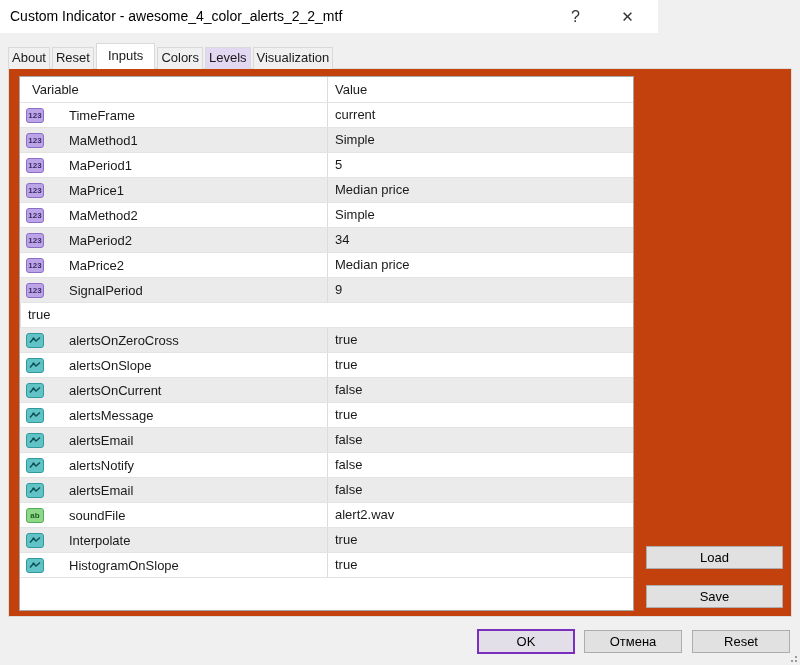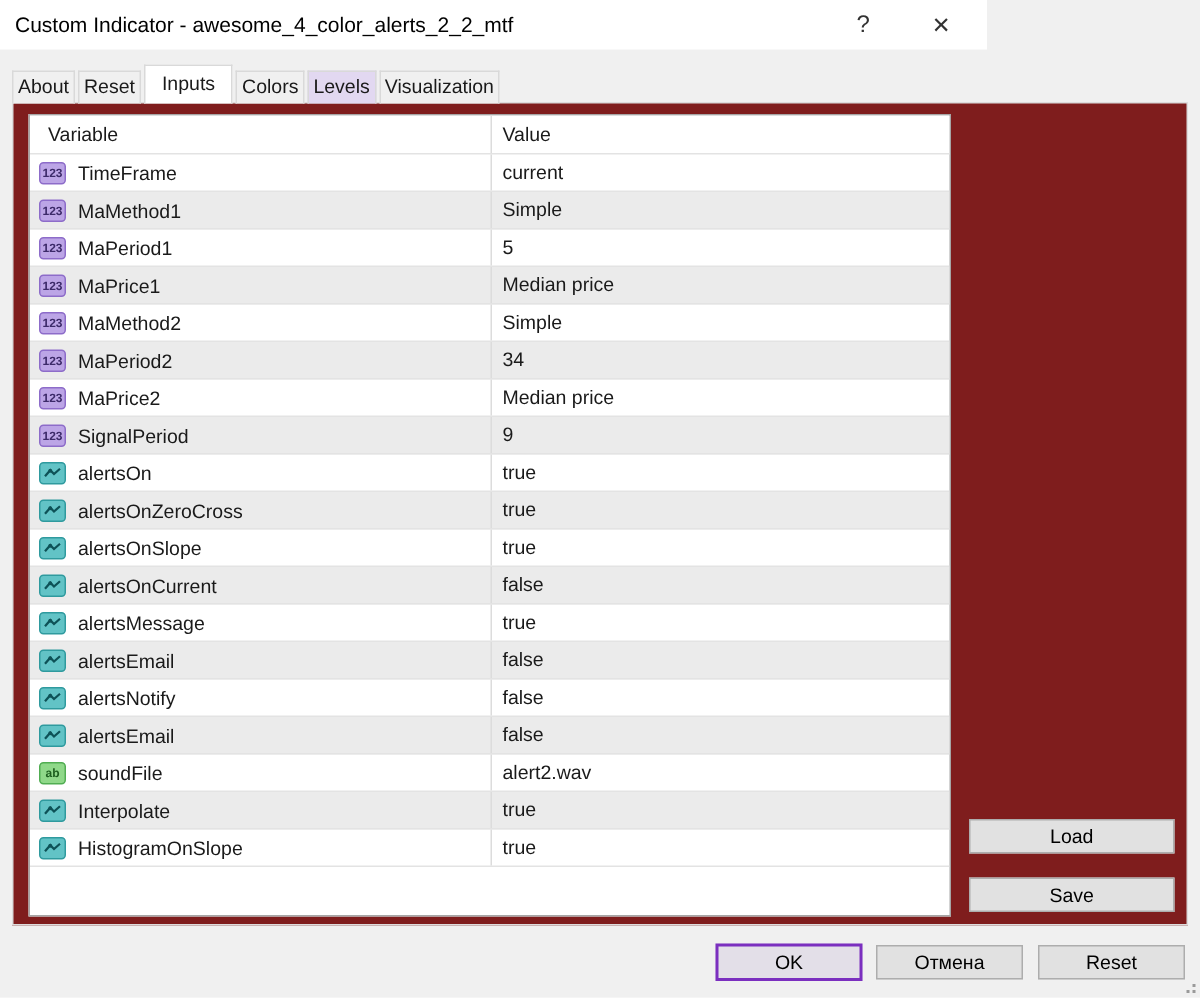--- a/index.html
+++ b/index.html
@@ -48,42 +48,42 @@
     border:1px solid #d9d9d9; border-bottom:none;
     margin-top:-4px; position:relative; z-index:4;
     padding:0 11px;
     text-align:right;
   }
   .tab.highlighted { background:#e2d8f1; }
 
   
   .tab-panel {
     position:absolute; left:8px; top:68px; width:784px; height:549px;
-    background:#7f1d1d; border:1px solid #dcdcdc; z-index:2;
+    background:#c2410c; border:1px solid #dcdcdc; z-index:2;
   }
 
   
   .param-table {
     position:absolute; left:10px; top:7px; width:615px; height:535px;
     border:1px solid #a6a6a6; background:#ffffff; overflow:hidden;
   }
   .ptable-header {
     display:flex; height:26px; line-height:26px; font-size:13px;
     background:#ffffff; border-bottom:1px solid #e3e3e3;
   }
   .col-variable { width:307px; padding-left:12px; }
   .col-value { flex:1; padding-left:7px; border-left:1px solid #dcdcdc; }
   .prow {
     display:flex; height:25px; align-items:center; font-size:13px;
     border-bottom:1px solid #e3e3e3;
   }
   .prow.alt { background:#ebebeb; }
   .prow .cell-name {
     width:307px; display:flex; align-items:center; height:100%;
-    padding-left:6px; overflow:hidden; white-space:nowrap;
+    padding-left:6px; overflow:hidden; white-space:nowrap;gap:17px;
   }
   .prow .cell-value {
     flex:1; padding-left:7px; border-left:1px solid #dcdcdc;
     height:100%; line-height:24px; white-space:nowrap;
   }
   .typeicon {
     width:18px; height:15px; border-radius:3px; margin-right:8px;
     display:inline-flex; align-items:center; justify-content:center;
     font-size:8px; font-weight:bold; flex:0 0 auto;
     font-family:"Liberation Sans", sans-serif;
@@ -200,29 +200,20 @@
             <div class="cell-value">Median price</div>
           </div>
           <div class="prow alt">
             <div class="cell-name">
               <span class="typeicon int">123</span>
               <span>SignalPeriod</span>
             </div>
             <div class="cell-value">9</div>
           </div>
           <div class="prow">
-            <div class="cell-name">
-              <span class="typeicon bool">
-                <svg width="14" height="12" viewBox="0 0 14 12">
-                  <polyline points="2,8.5 5.5,4.5 8,7 12,3.5" fill="none" stroke="#0e5257" stroke-width="1.5"></polyline>
-                  <circle cx="5.5" cy="4.8" r="1.3" fill="#0e5257"></circle>
-                </svg>
-              </span>
-              <span>alertsOn</span>
-            </div>
             <div class="cell-value">true</div>
           </div>
           <div class="prow alt">
             <div class="cell-name">
               <span class="typeicon bool">
                 <svg width="14" height="12" viewBox="0 0 14 12">
                   <polyline points="2,8.5 5.5,4.5 8,7 12,3.5" fill="none" stroke="#0e5257" stroke-width="1.5"></polyline>
                   <circle cx="5.5" cy="4.8" r="1.3" fill="#0e5257"></circle>
                 </svg>
               </span>

